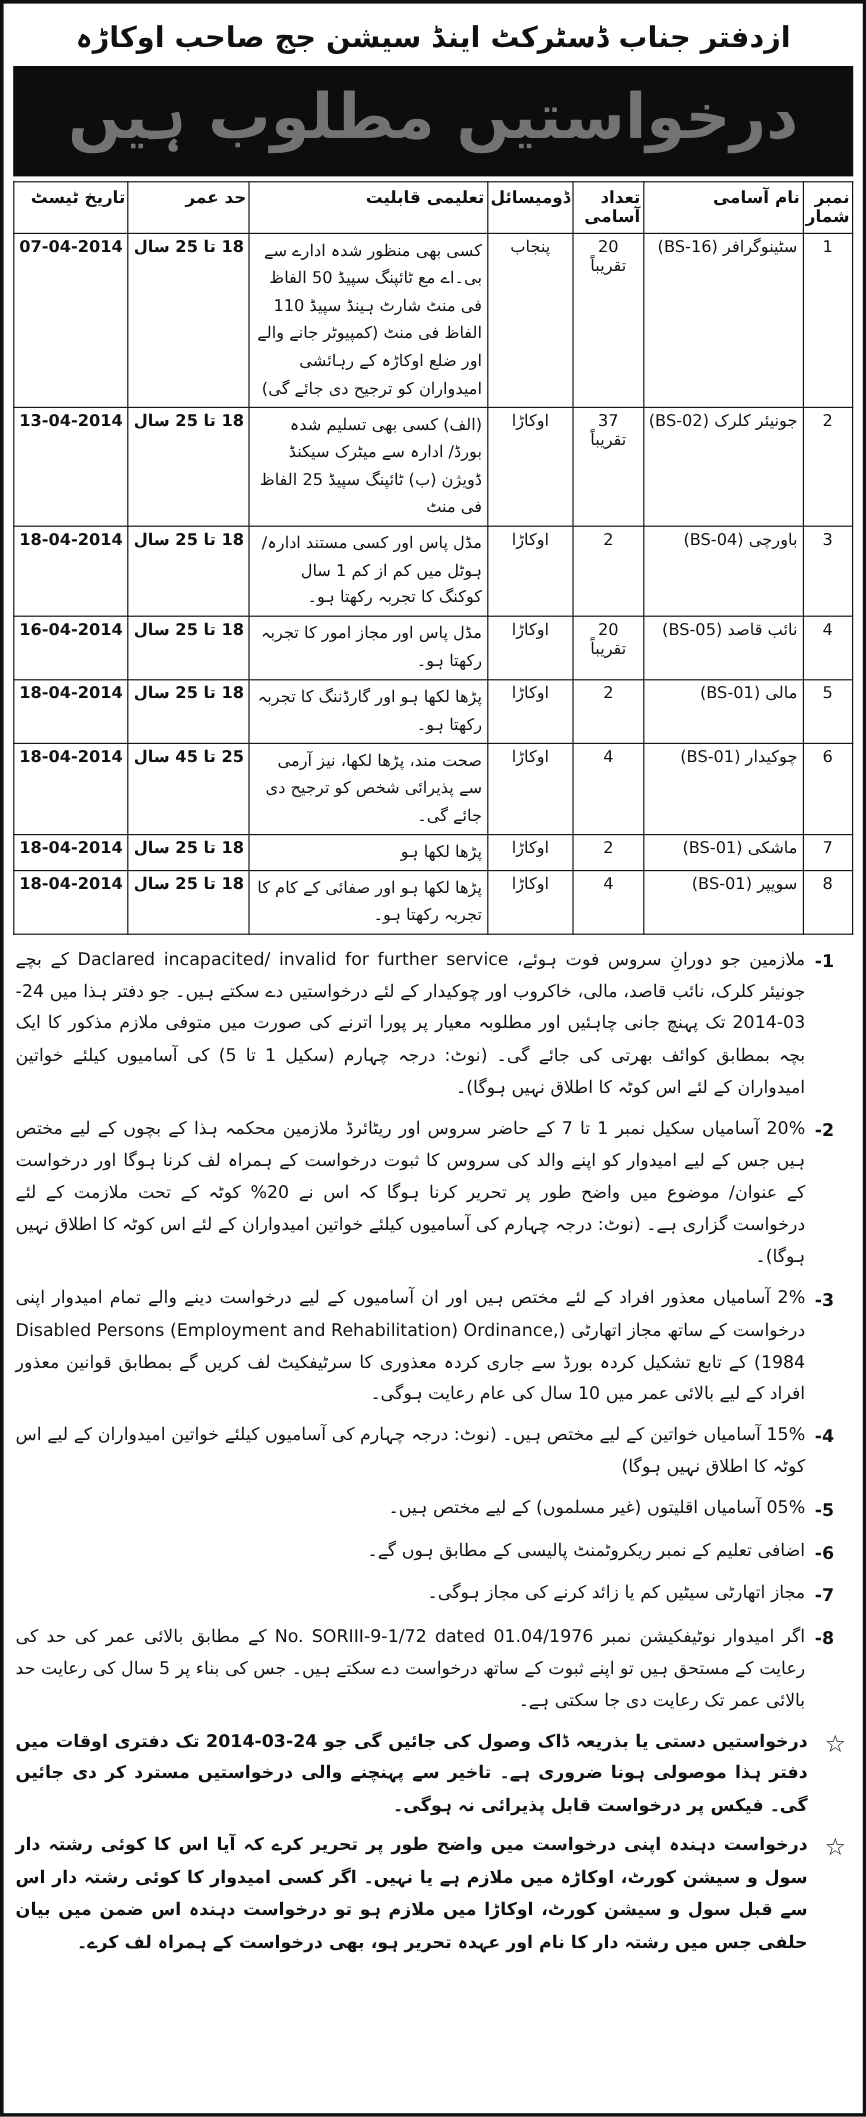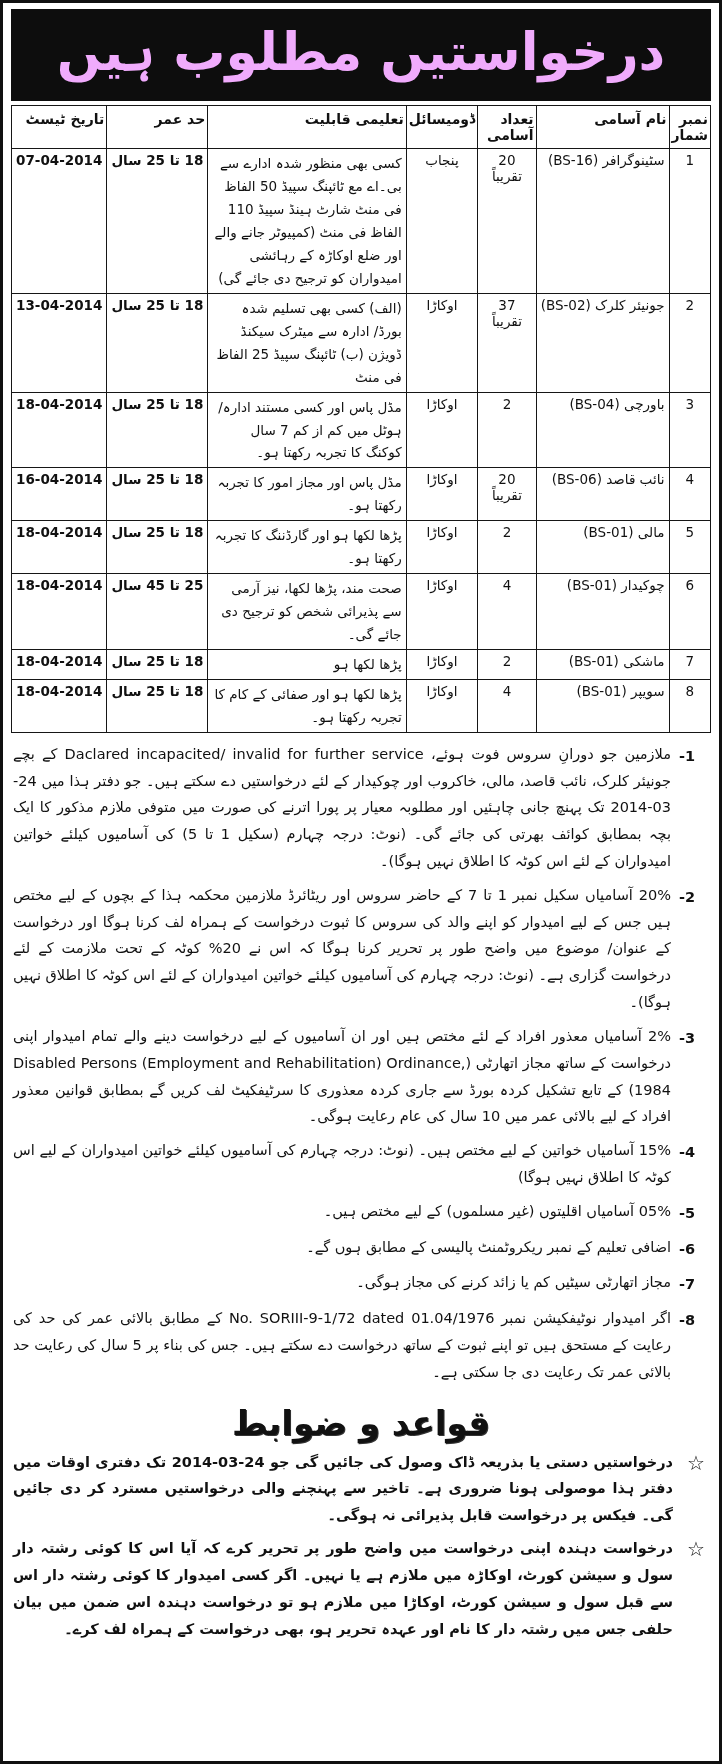--- a/index.html
+++ b/index.html
@@ -20,21 +20,21 @@
   }
   .office-header{
     text-align:center;
     font-size:24px;
     font-weight:800;
     padding:8px 0 10px 0;
     letter-spacing:0.5px;
   }
   .title-banner{
     background:#0d0d0d;
-    color:#f0abfc;
+    color:#737373;
     text-align:center;
     font-size:52px;
     font-weight:800;
     line-height:1.35;
     padding:8px 0 14px 0;
   }
   .intro{
     font-size:16.5px;
     font-weight:700;
     line-height:1.9;
@@ -102,20 +102,21 @@
     line-height:1.4;
     text-align:center;
   }
   .rule-text{flex:1;text-align:justify;font-weight:600;}
 </style>
 </head>
 <body>
 
 <div class="page">
 
+  <div class="office-header">ازدفتر جناب ڈسٹرکٹ اینڈ سیشن جج صاحب اوکاڑہ</div>
 
   <div class="title-banner">
     <span>درخواستیں مطلوب ہیں</span>
   </div>
 
 
   <table class="vacancies">
     <colgroup>
       <col style="width:38px">
         <col style="width:124px">
@@ -155,28 +156,28 @@
       <td class="c-qual">(الف) کسی بھی تسلیم شدہ بورڈ/ ادارہ سے میٹرک سیکنڈ ڈویژن (ب) ٹائپنگ سپیڈ 25 الفاظ فی منٹ</td>
       <td class="c-age">18 تا 25 سال</td>
       <td class="c-date">13-04-2014</td>
     </tr>
 
     <tr>
       <td class="c-sr">3</td>
       <td class="c-post">باورچی (BS-04)</td>
       <td class="c-count">2</td>
       <td class="c-dom">اوکاڑا</td>
-      <td class="c-qual">مڈل پاس اور کسی مستند ادارہ/ ہوٹل میں کم از کم 7 سال کوکنگ کا تجربہ رکھتا ہو۔</td>
+      <td class="c-qual">مڈل پاس اور کسی مستند ادارہ/ ہوٹل میں کم از کم 1 سال کوکنگ کا تجربہ رکھتا ہو۔</td>
       <td class="c-age">18 تا 25 سال</td>
       <td class="c-date">18-04-2014</td>
     </tr>
 
     <tr>
       <td class="c-sr">4</td>
-      <td class="c-post">نائب قاصد (BS-06)</td>
+      <td class="c-post">نائب قاصد (BS-05)</td>
       <td class="c-count">20 تقریباً</td>
       <td class="c-dom">اوکاڑا</td>
       <td class="c-qual">مڈل پاس اور مجاز امور کا تجربہ رکھتا ہو۔</td>
       <td class="c-age">18 تا 25 سال</td>
       <td class="c-date">16-04-2014</td>
     </tr>
 
     <tr>
       <td class="c-sr">5</td>
       <td class="c-post">مالی (BS-01)</td>
@@ -254,21 +255,20 @@
       <div class="note-marker">-7</div>
       <div class="note-text">مجاز اتھارٹی سیٹیں کم یا زائد کرنے کی مجاز ہوگی۔</div>
     </div>
 
     <div class="note-row">
       <div class="note-marker">-8</div>
       <div class="note-text">اگر امیدوار نوٹیفکیشن نمبر No. SORIII-9-1/72 dated 01.04/1976 کے مطابق بالائی عمر کی حد کی رعایت کے مستحق ہیں تو اپنے ثبوت کے ساتھ درخواست دے سکتے ہیں۔ جس کی بناء پر 5 سال کی رعایت حد بالائی عمر تک رعایت دی جا سکتی ہے۔</div>
     </div>
   </div>
 
-  <div class="rules-heading">قواعد و ضوابط</div>
 
   <div class="rules">
     <div class="rule-row">
       <div class="star">☆</div>
       <div class="rule-text">درخواستیں دستی یا بذریعہ ڈاک وصول کی جائیں گی جو 24-03-2014 تک دفتری اوقات میں دفتر ہذا موصولی ہونا ضروری ہے۔ تاخیر سے پہنچنے والی درخواستیں مسترد کر دی جائیں گی۔ فیکس پر درخواست قابل پذیرائی نہ ہوگی۔</div>
     </div>
 
     <div class="rule-row">
       <div class="star">☆</div>
       <div class="rule-text">درخواست دہندہ اپنی درخواست میں واضح طور پر تحریر کرے کہ آیا اس کا کوئی رشتہ دار سول و سیشن کورٹ، اوکاڑہ میں ملازم ہے یا نہیں۔ اگر کسی امیدوار کا کوئی رشتہ دار اس سے قبل سول و سیشن کورٹ، اوکاڑا میں ملازم ہو تو درخواست دہندہ اس ضمن میں بیان حلفی جس میں رشتہ دار کا نام اور عہدہ تحریر ہو، بھی درخواست کے ہمراہ لف کرے۔</div>

